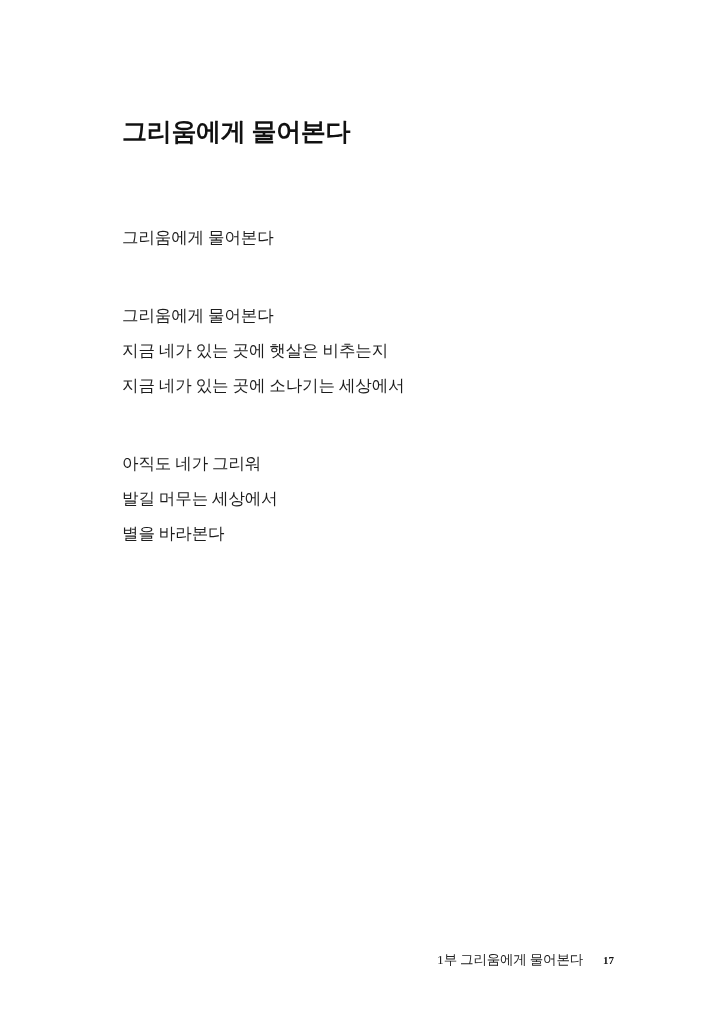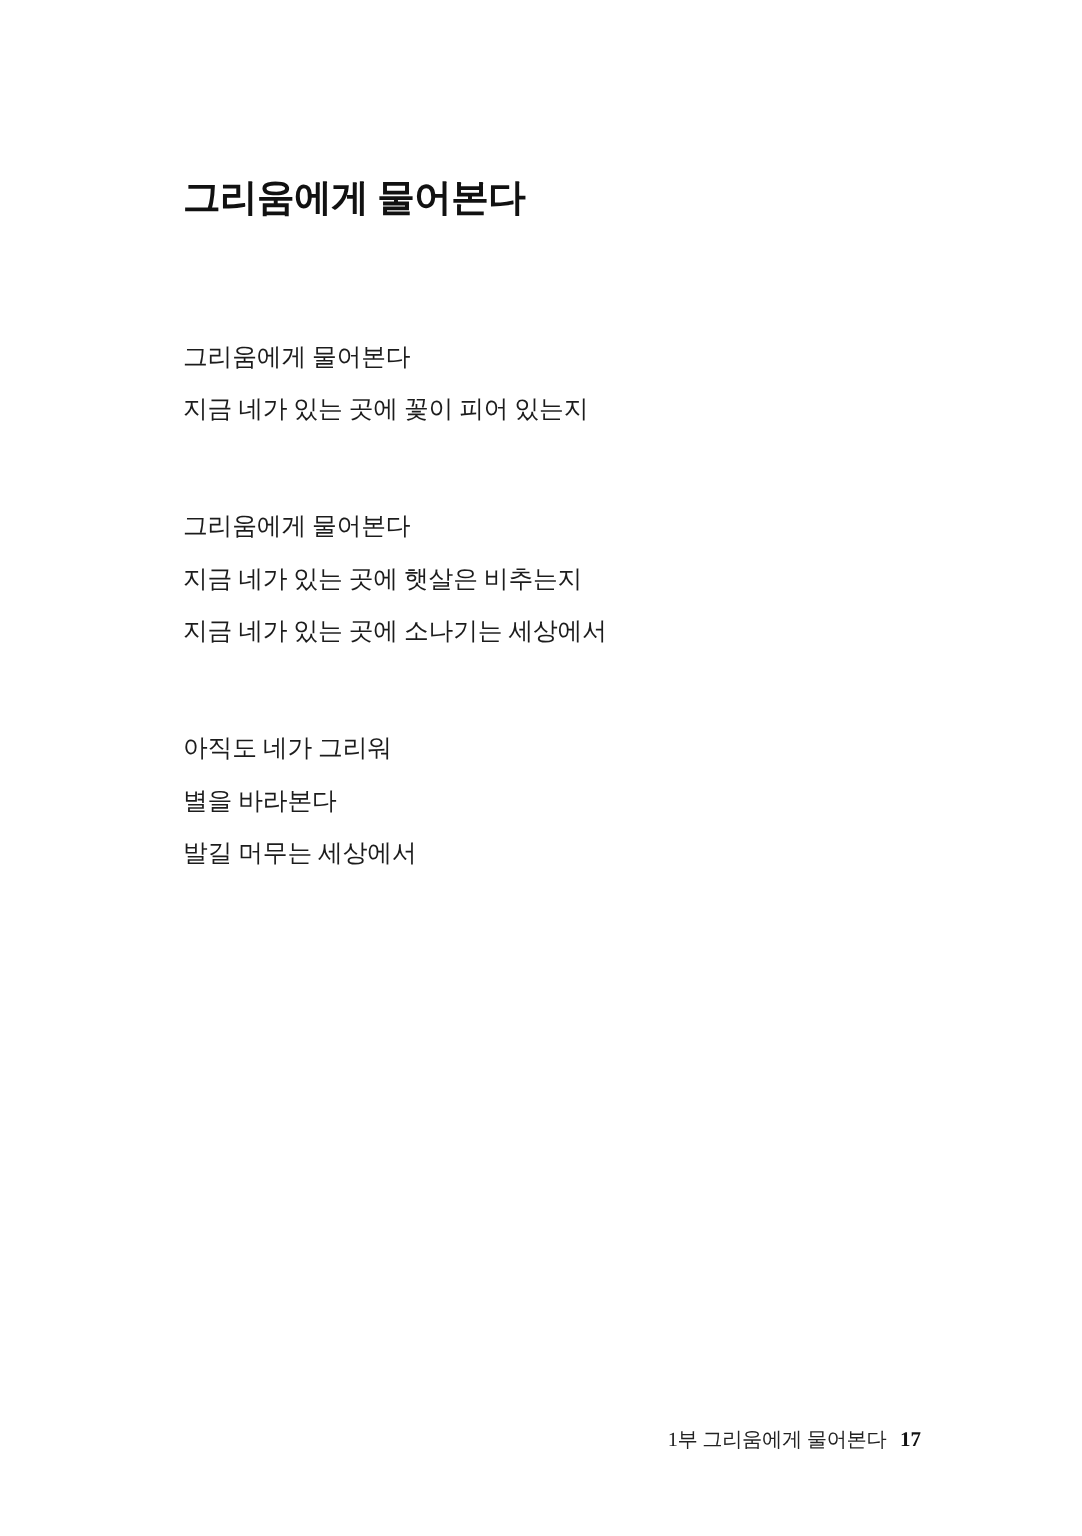--- a/index.html
+++ b/index.html
@@ -50,57 +50,56 @@
     color: #1c1c1c;
     letter-spacing: -0.1px;
     white-space: nowrap;
   }
   .footer {
     position: absolute;
     right: 107px;
     bottom: 55px;
     display: flex;
     align-items: baseline;
-    gap: 9px;
+    gap: 20px;
   }
   .footer-label {
     font-size: 13.5px;
     color: #222222;
     letter-spacing: -0.2px;
   }
   .footer-page {
-    font-size: 14px;
+    font-size: 11px;
     font-weight: bold;
     color: #111111;
   }
 </style>
 </head>
 <body>
 
 <div class="page">
 
   <h1 class="poem-title">그리움에게 물어본다</h1>
 
   <div class="poem-body">
 
     <div class="stanza">
       <div class="line">그리움에게 물어본다</div>
-      <div class="line">지금 네가 있는 곳에 꽃이 피어 있는지</div>
     </div>
 
     <div class="stanza">
       <div class="line">그리움에게 물어본다</div>
       <div class="line">지금 네가 있는 곳에 햇살은 비추는지</div>
       <div class="line">지금 네가 있는 곳에 소나기는 세상에서</div>
     </div>
 
     <div class="stanza">
       <div class="line">아직도 네가 그리워</div>
+      <div class="line">발길 머무는 세상에서</div>
       <div class="line">별을 바라본다</div>
-      <div class="line">발길 머무는 세상에서</div>
     </div>
 
     <div class="stanza">
     </div>
 
   </div>
 
   <div class="footer">
     <span class="footer-label">1부 그리움에게 물어본다</span>
     <span class="footer-page">17</span>

